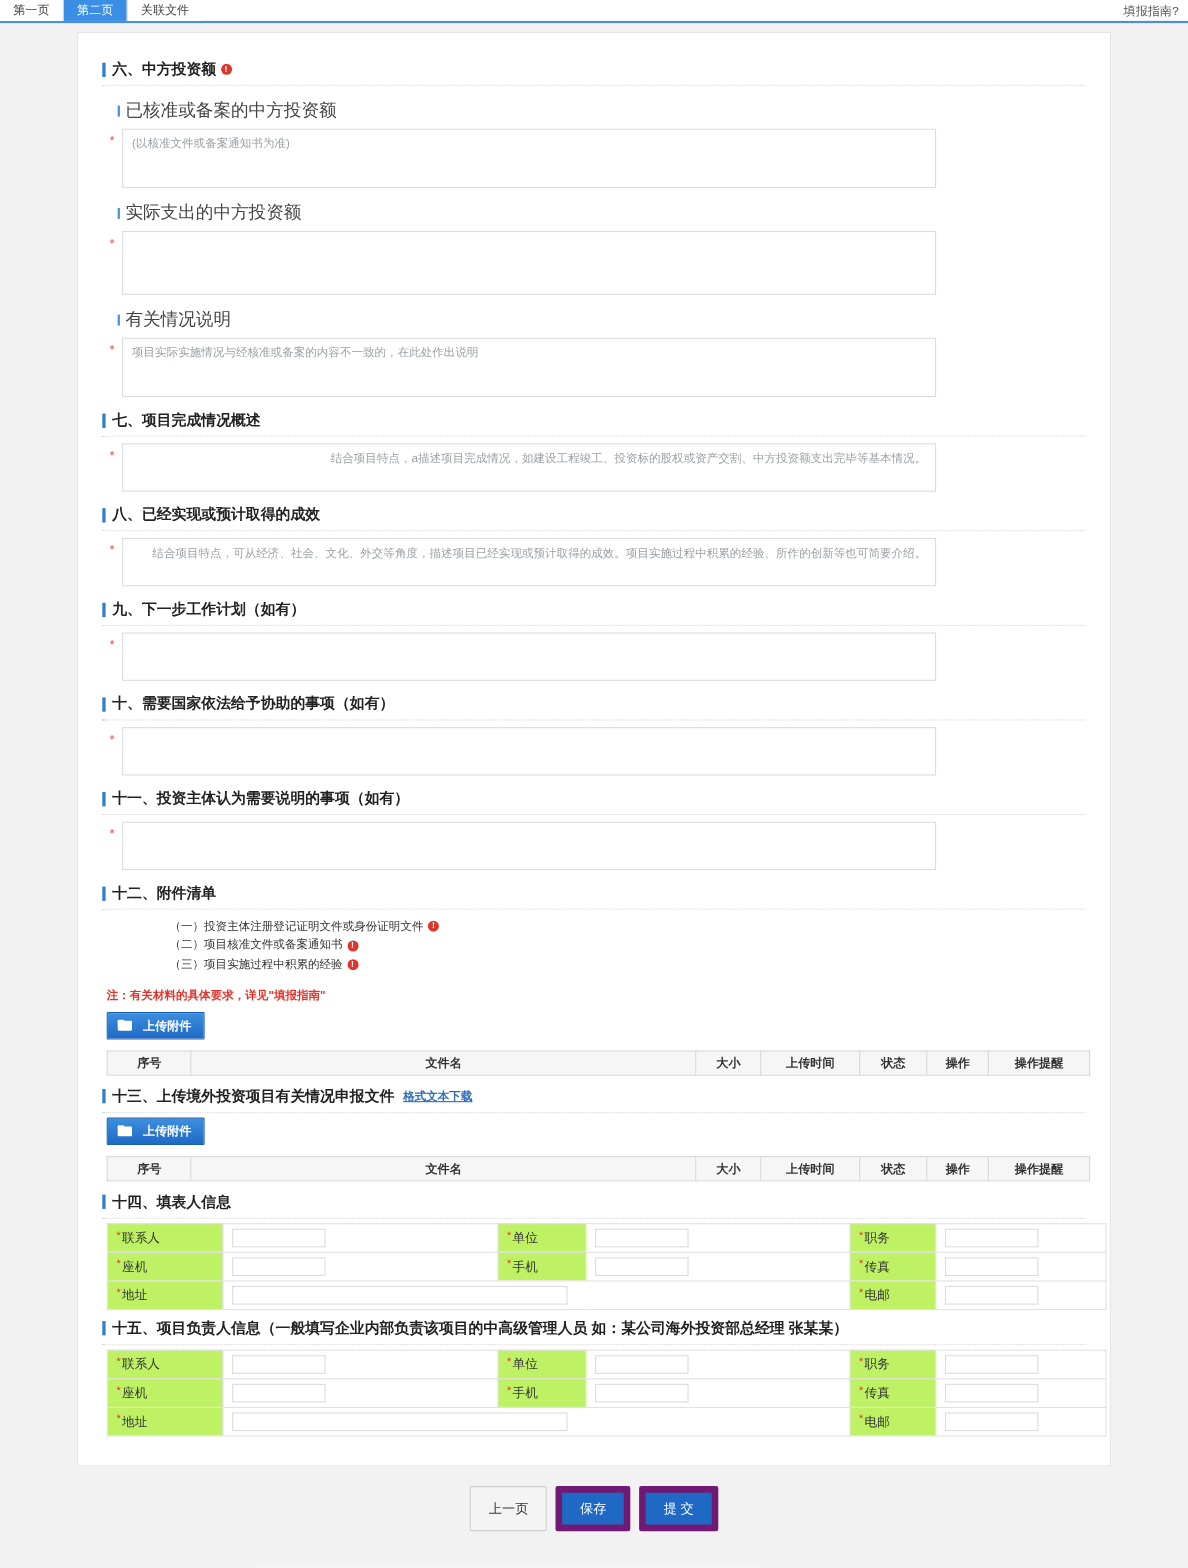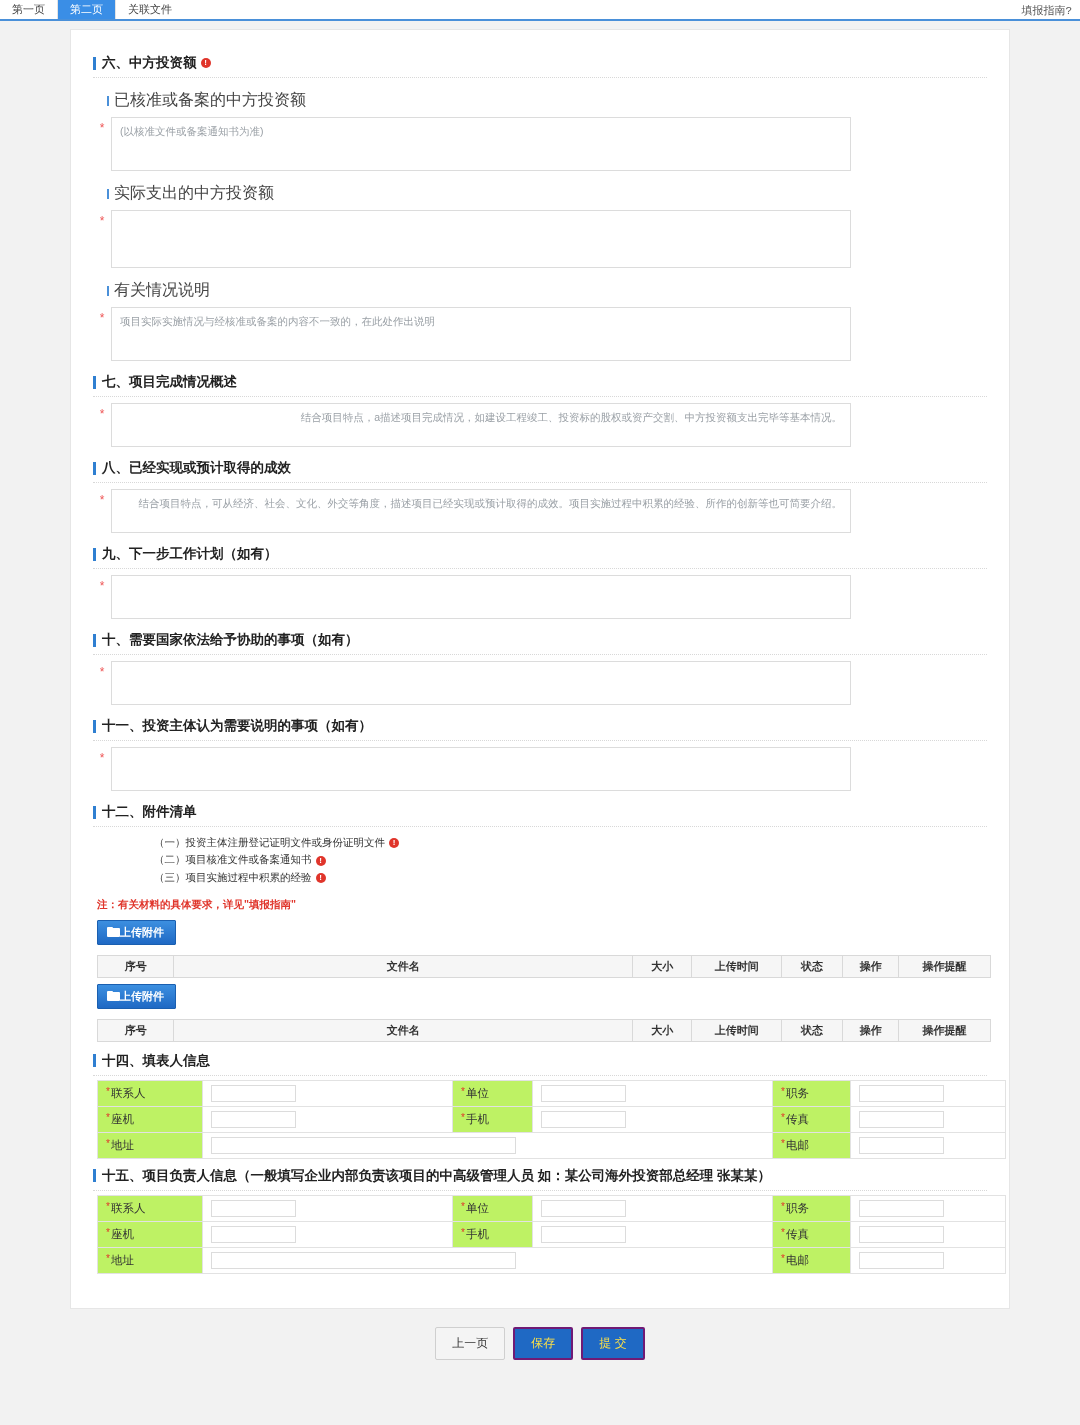--- a/index.html
+++ b/index.html
@@ -112,21 +112,21 @@
 
   
   .att-list{ margin:7px 0 0 16px; }
   .att-item{ font-size:10.5px;color:#333;line-height:1.65;margin-left:45px; }
   .note{
     color:#e0352b;font-size:10.5px;font-weight:bold;
     margin:12px 0 6px 4px;
   }
 
   .upload-btn{
-    display:inline-flex;align-items:center;gap:0;
+    display:inline-flex;align-items:center;gap:10px;
     background:linear-gradient(#3c8fe0,#1f69c4);
     border:1px solid #1a5fb0;
     color:#fff;font-size:11px;font-weight:bold;
     padding:4px 11px 4px 9px;
     cursor:pointer;
     border-radius:1px;
     margin:2px 0 8px 4px;
   }
   .folder{
     display:inline-block;width:13px;height:10px;position:relative;flex:none;
@@ -179,21 +179,21 @@
   
   .footer{
     display:flex;justify-content:center;gap:8px;
     padding:18px 0 0 0;
   }
   .btn{
     font-size:12px;padding:6px 16px;cursor:pointer;border-radius:2px;
     font-family:"Liberation Sans","DejaVu Sans",sans-serif;
   }
   .btn.grey{ background:#f4f4f4;border:1px solid #cfcfcf;color:#333; }
-  .btn.blue{ background:#1f69c4;border:2px solid #701a75;color:#fde047; }
+  .btn.blue{ background:#1f69c4;border:6px solid #701a75;color:#ffffff; }
 </style>
 </head>
 <body>
 
 <div class="tabbar">
   <div class="tab">第一页</div>
   <div class="tab active">第二页</div>
   <div class="tab plain">关联文件</div>
   <div class="guide-link">填报指南?</div>
 </div>
@@ -324,20 +324,25 @@
         <th>大小</th>
         <th>上传时间</th>
         <th>状态</th>
         <th>操作</th>
         <th>操作提醒</th>
       </tr>
     </thead>
   </table>
 
   
+  <div class="sec-h">
+    <span class="bar"></span>
+    <span>十三、上传境外投资项目有关情况申报文件</span>
+    <span class="dl">格式文本下载</span>
+  </div>
   <div class="upload-btn">
     <span class="folder"></span>
     <span>上传附件</span>
   </div>
 
   <table class="files">
     <colgroup>
       <col style="width:75px">
           <col style="width:450px">
           <col style="width:58px">

